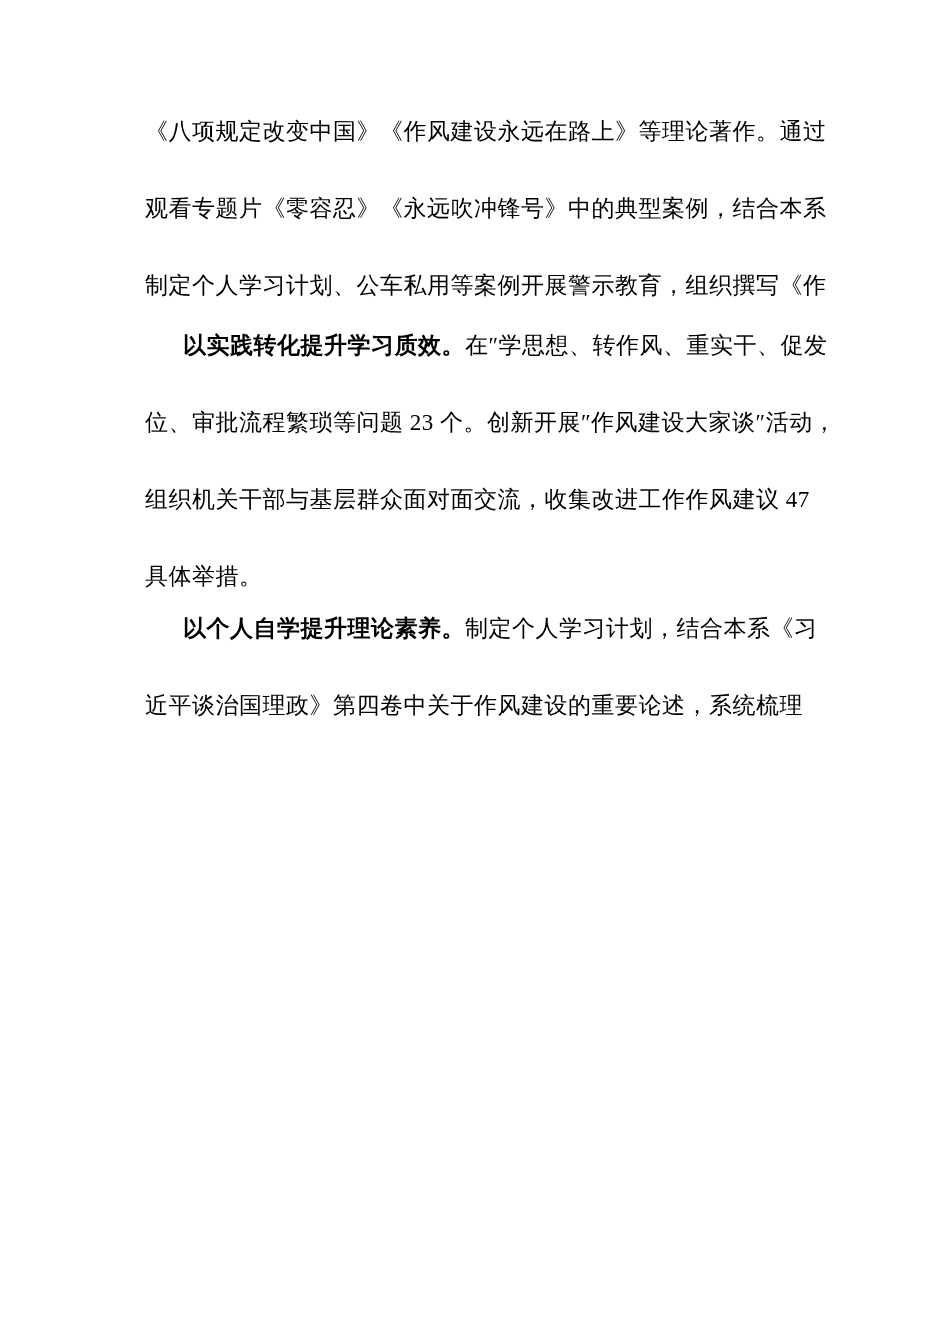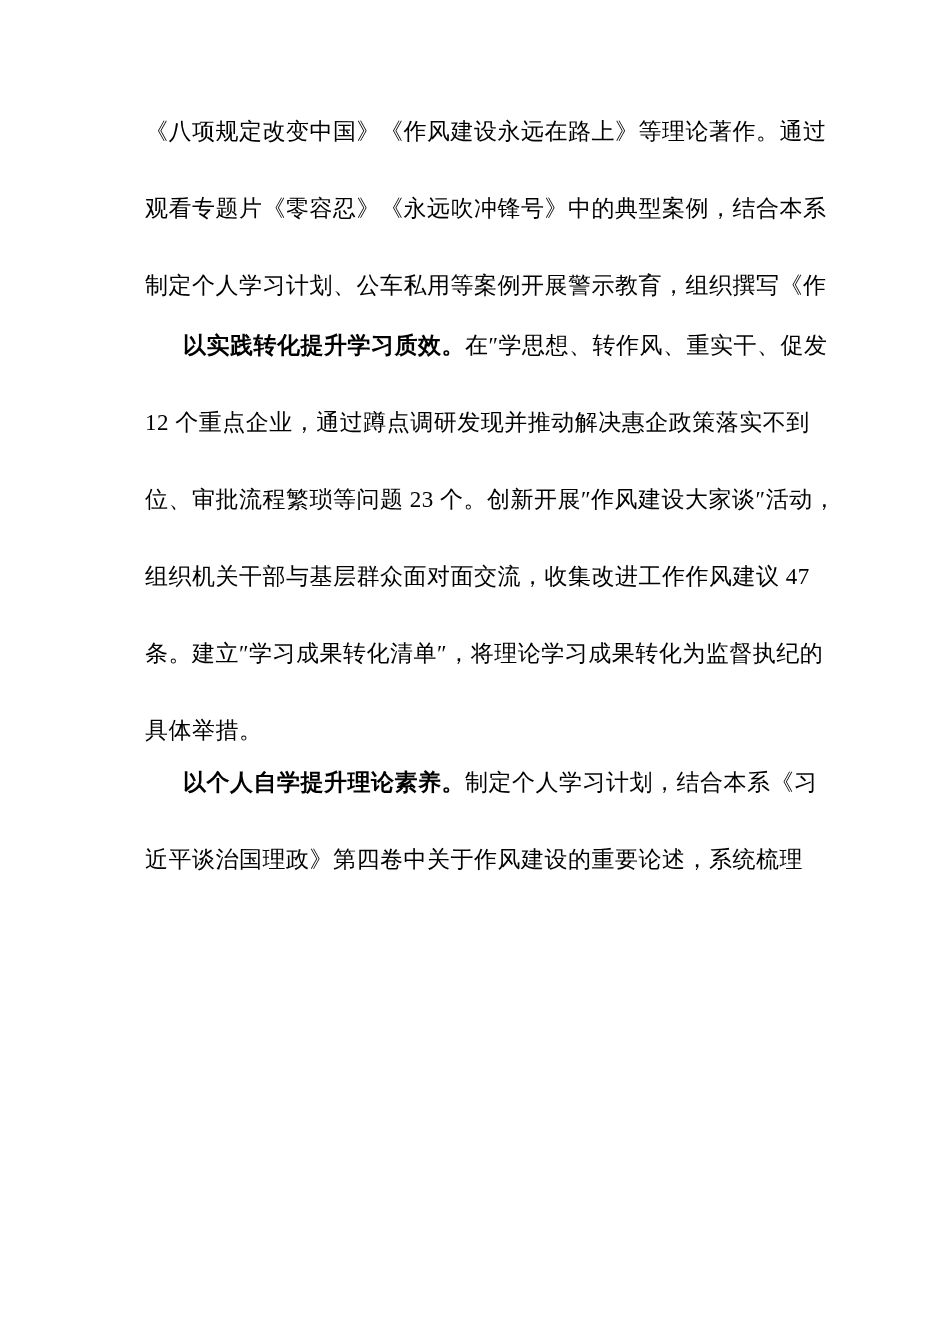--- a/index.html
+++ b/index.html
@@ -48,24 +48,22 @@
   <div class="para para-1">
     <div class="line">《八项规定改变中国》《作风建设永远在路上》等理论著作。通过</div>
     <div class="line">观看专题片《零容忍》《永远吹冲锋号》中的典型案例，结合本系</div>
     <div class="line">制定个人学习计划、公车私用等案例开展警示教育，组织撰写《作</div>
   </div>
 
   <div class="para para-2">
     <div class="line indent">
       <span class="lead">以实践转化提升学习质效。</span><span>在″学思想、转作风、重实干、促发</span>
     </div>
-    <div class="line">12 个重点企业，通过蹲点调研发现并推动解决惠企政策落实不到</div>
     <div class="line">位、审批流程繁琐等问题 23 个。创新开展″作风建设大家谈″活动，</div>
     <div class="line">组织机关干部与基层群众面对面交流，收集改进工作作风建议 47</div>
-    <div class="line">条。建立″学习成果转化清单″，将理论学习成果转化为监督执纪的</div>
     <div class="line">具体举措。</div>
   </div>
 
   <div class="para para-3">
     <div class="line indent">
       <span class="lead">以个人自学提升理论素养。</span><span>制定个人学习计划，结合本系《习</span>
     </div>
     <div class="line">近平谈治国理政》第四卷中关于作风建设的重要论述，系统梳理</div>
   </div>
 

